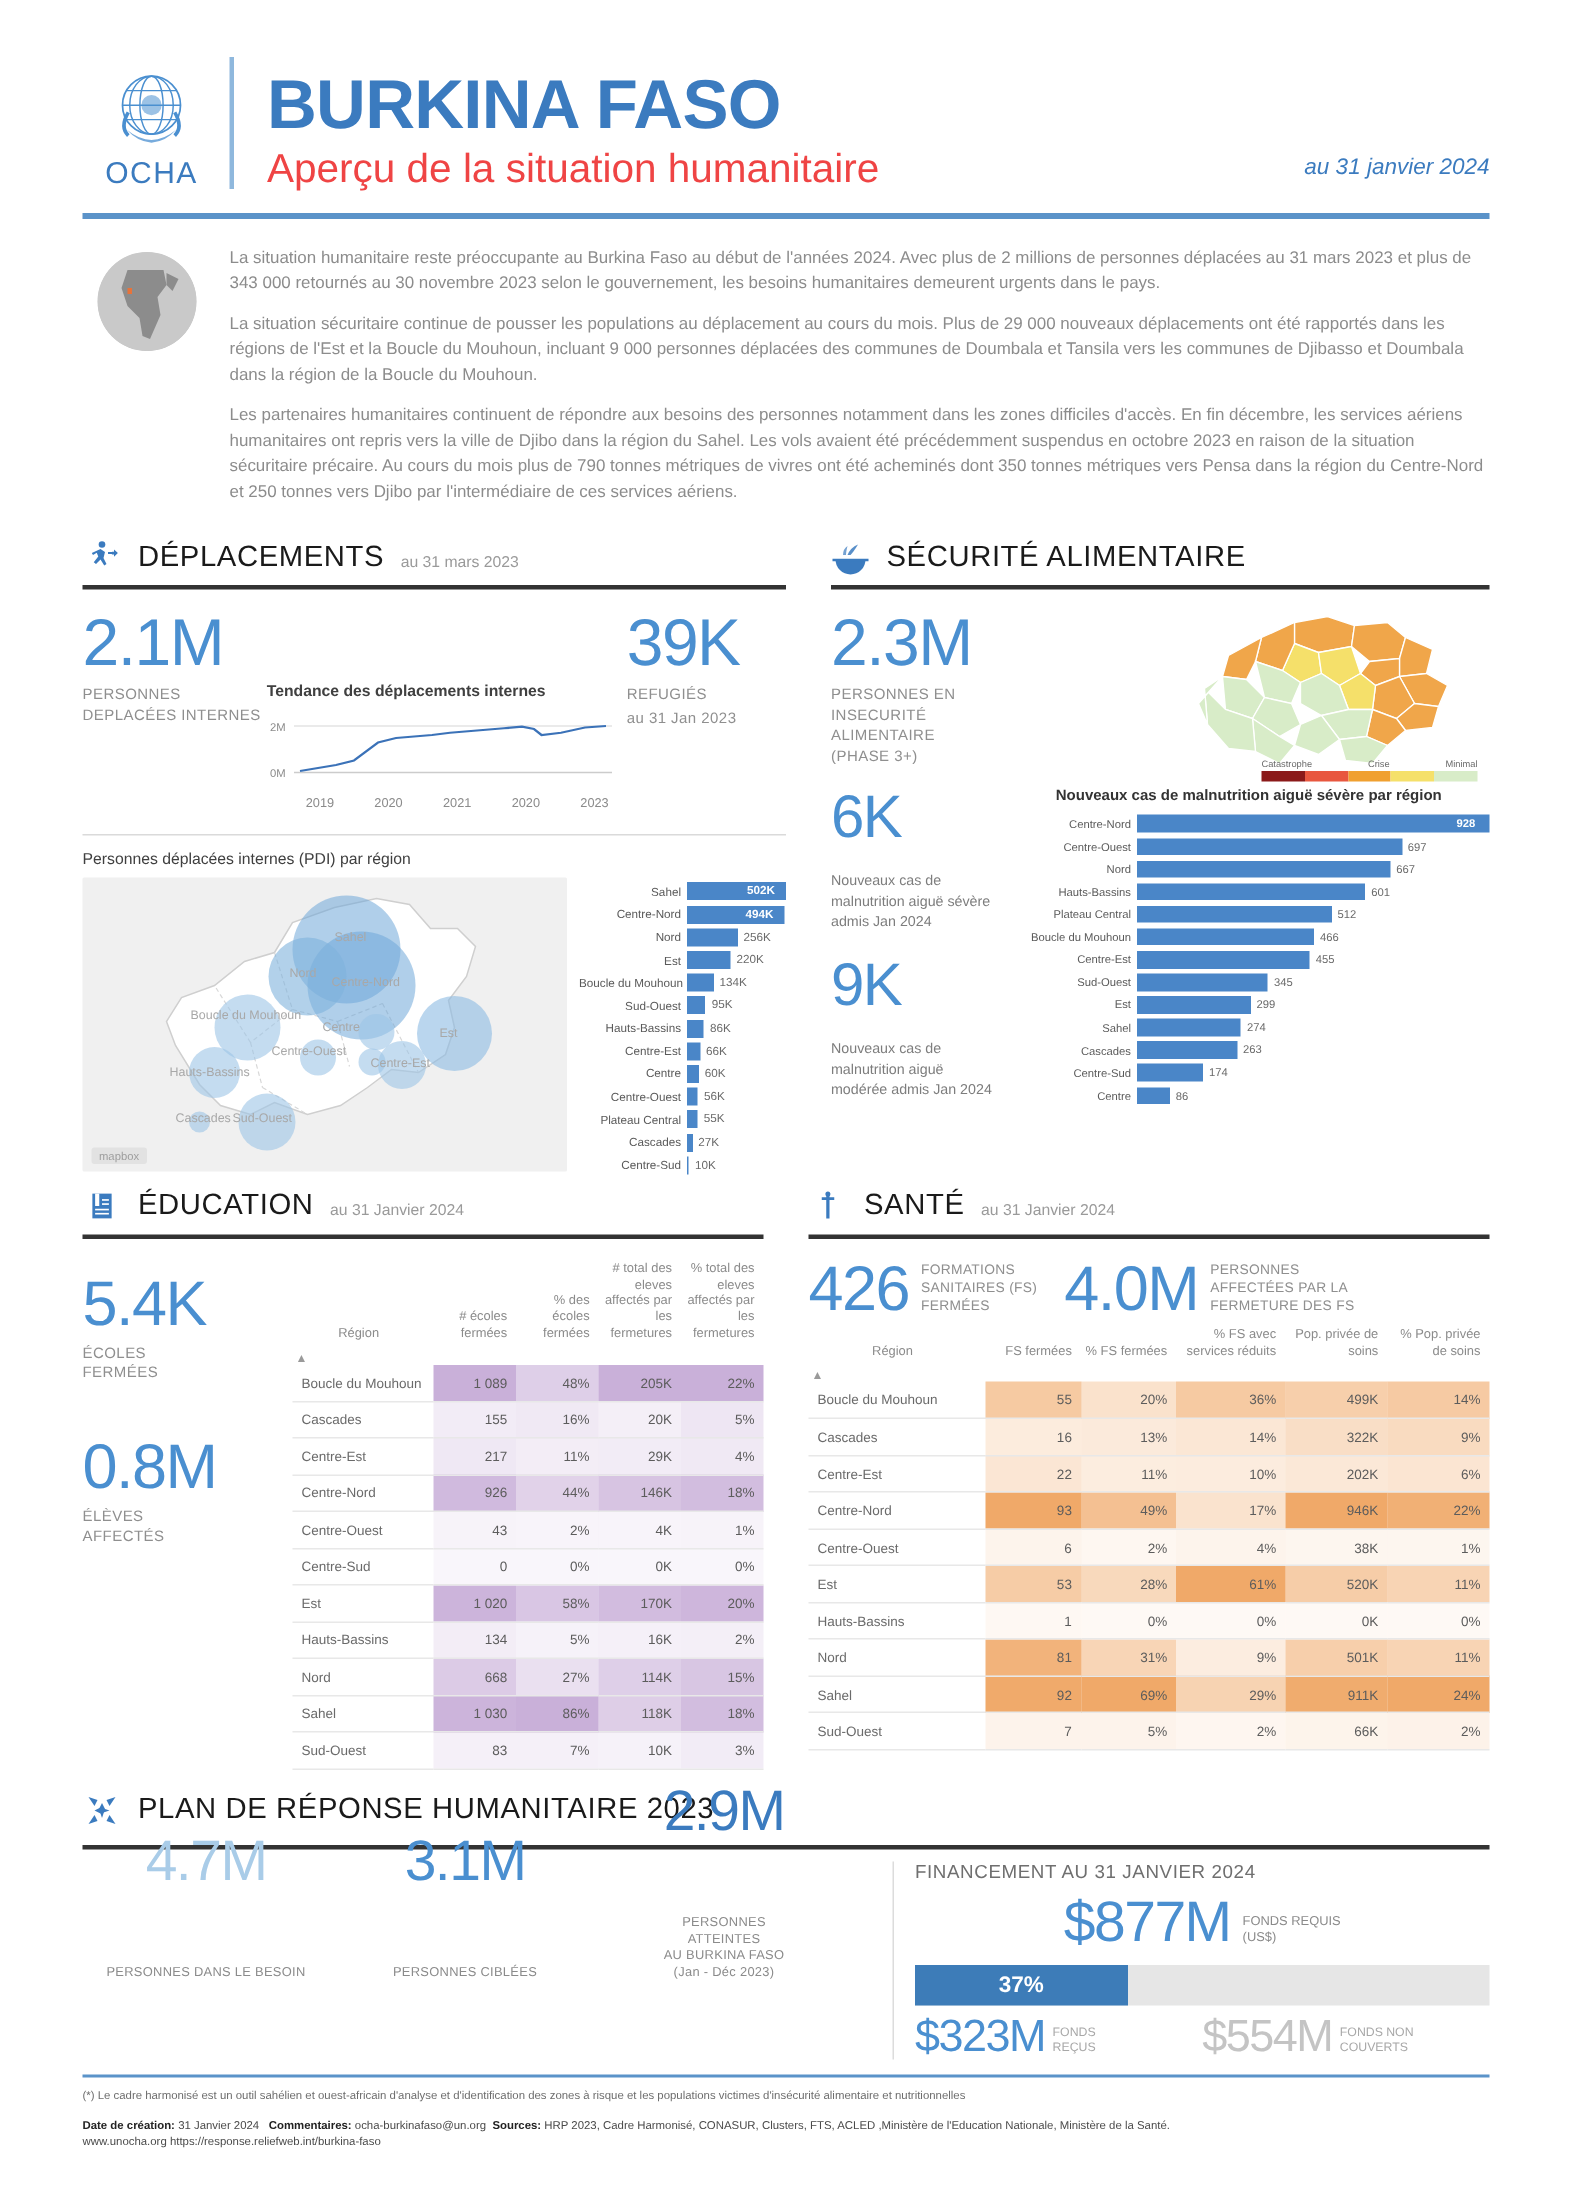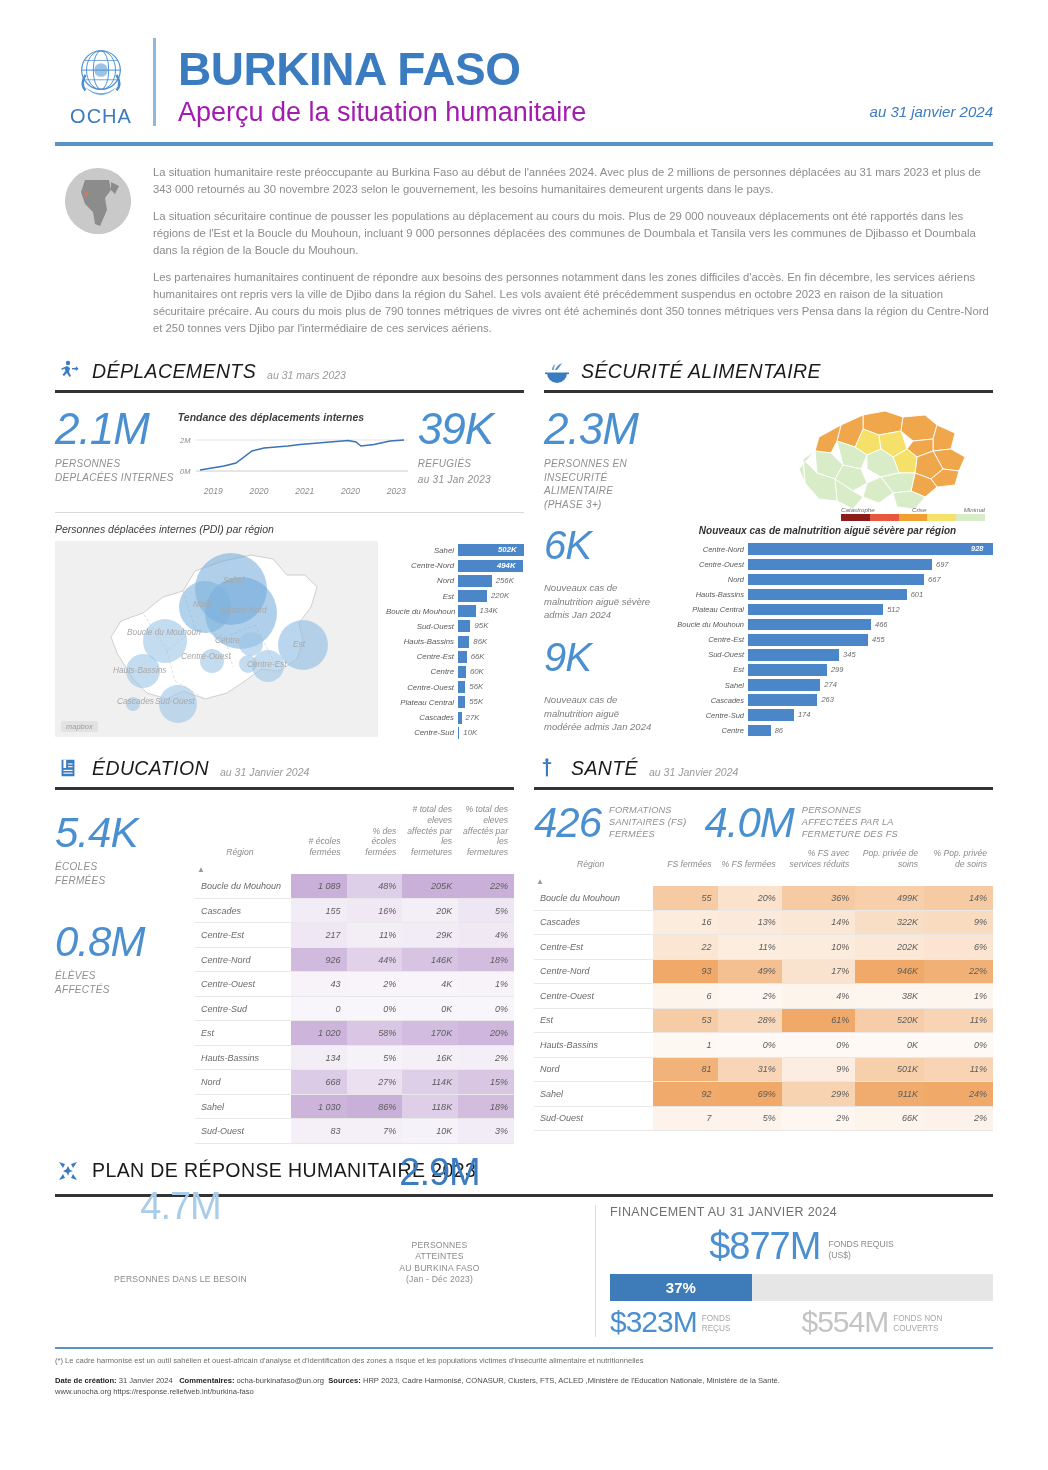--- a/index.html
+++ b/index.html
@@ -14,53 +14,53 @@
   .page { width: 1048px; height: 1470px; padding: 0 55px; position: relative; }
 
   
   .header { display: flex; align-items: flex-end; padding-top: 38px; padding-bottom: 8px; }
   .ocha-logo { width: 92px; text-align: center; flex: none; }
   .ocha-emblem { width: 58px; height: 58px; margin: 0 auto; }
   .ocha-word { font-size: 20px; letter-spacing: 1px; color: #3b7bbf; margin-top: 3px; font-weight: 400; }
   .hdr-divider { width: 3px; background: #8fb8dd; height: 88px; margin: 0 22px 2px 6px; flex: none; }
   .hdr-text { flex: 1; }
   .hdr-title { font-size: 46px; font-weight: bold; color: #3b7bbf; line-height: 1.05; letter-spacing: -0.5px; }
-  .hdr-sub { font-size: 27px; color: #a21caf; margin-top: 4px; font-weight: 400; }
+  .hdr-sub { font-size: 27px; color: #ef4444; margin-top: 4px; font-weight: 400; }
   .hdr-date { font-size: 15px; color: #3b7bbf; font-style: italic; padding-bottom: 8px; white-space: nowrap; }
   .hdr-rule { height: 4px; background: #5b93c9; margin-top: 6px; }
 
   
   .intro { display: flex; padding: 18px 0 12px 10px; gap: 22px; }
   .globe { width: 66px; height: 66px; border-radius: 50%; flex: none; margin-top: 4px;
            background: radial-gradient(circle at 35% 30%, #d8d8d8, #c4c4c4 70%); position: relative; overflow: hidden; }
   .globe svg { position: absolute; top: 0; left: 0; }
   .intro-text { flex: 1; }
   .intro-text p { font-size: 11.3px; line-height: 1.5; color: #8c8c8c; margin-bottom: 10px; text-align: left; }
 
   
-  .cols { display: flex; gap: 20px; font-style: italic; }
+  .cols { display: flex; gap: 30px; }
   .col { width: 469px; }
 
   .sec-head { display: flex; align-items: center; gap: 11px; padding-bottom: 6px; }
   .sec-icon { width: 26px; height: 26px; flex: none; display:flex; align-items:center; justify-content:center; }
   .sec-title { font-size: 19.5px; letter-spacing: 0.4px; color: #1a1a1a; font-weight: 500; }
   .sec-date { font-size: 10.5px; color: #9a9a9a; padding-top: 7px; }
   .sec-rule { height: 3px; background: #333; }
   .thin-rule { height: 1px; background: #dadada; margin: 10px 0; }
 
   
   .bignum { font-size: 44px; color: #4a8fd0; font-weight: 400; line-height: 1; letter-spacing: -1px; }
   .biglabel { font-size: 10px; color: #8f8f8f; line-height: 1.35; margin-top: 6px; letter-spacing: .3px; }
 
   
   .disp-top { display: flex; align-items: flex-start; padding: 14px 0 6px; }
   .disp-left { width: 132px; }
   .disp-mid { flex: 1; padding: 4px 8px 0 4px; }
   .disp-right { width: 118px; text-align: left; }
-  .mini-title { font-size: 10.5px; color: #404040; font-weight: bold; margin-bottom: 6px; }
+  .mini-title { font-size: 10.5px; color: #404040; font-weight: bold; margin-bottom: 6px; margin-top: 44px; }
   .trendbox { position: relative; height: 56px; }
   .trendbox svg { display:block; }
   .axisyears { display:flex; justify-content: space-between; font-size: 8.5px; color: #8b8b8b; padding: 1px 4px 0 26px; }
 
   
   .pdi-title { font-size: 10.5px; color: #404040; margin: 4px 0 6px; }
   .pdi-row { display: flex; gap: 8px; }
   .pdi-map { width: 323px; height: 196px; background: #f0f0f0; position: relative; border-radius: 1px; overflow:hidden; }
   .pdi-map svg { position:absolute; top:0; left:0; }
   .maplabel { position: absolute; font-size: 8.3px; color: #a8a8a8; white-space: nowrap; pointer-events:none; }
@@ -824,20 +824,25 @@
 
     <div class="hrp-body">
       <div class="hrp-left">
         <div class="hrp-figs" id="hrp-figs">
             <div class="hrp-fig">
               <div class="num" style="color:#a9cce8">4.7M</div>
               <div class="lab" style="white-space:pre-line">PERSONNES DANS LE BESOIN</div>
               <div class="bar" style="height:62px;background:#a9cce8"></div>
             </div>
             <div class="hrp-fig">
+              <div class="num" style="color:#4a8fd0">3.1M</div>
+              <div class="lab" style="white-space:pre-line">PERSONNES CIBLÉES</div>
+              <div class="bar" style="height:42px;background:#5b93c9"></div>
+            </div>
+            <div class="hrp-fig">
               <div class="num" style="color:#3b7bbf">2.9M</div>
               <div class="lab" style="white-space:pre-line">PERSONNES
 ATTEINTES
 AU BURKINA FASO
 (Jan - Déc 2023)</div>
               <div class="bar" style="height:26px;background:#2c6aa8"></div>
             </div>
           </div>
       </div>
       <div class="hrp-right">

